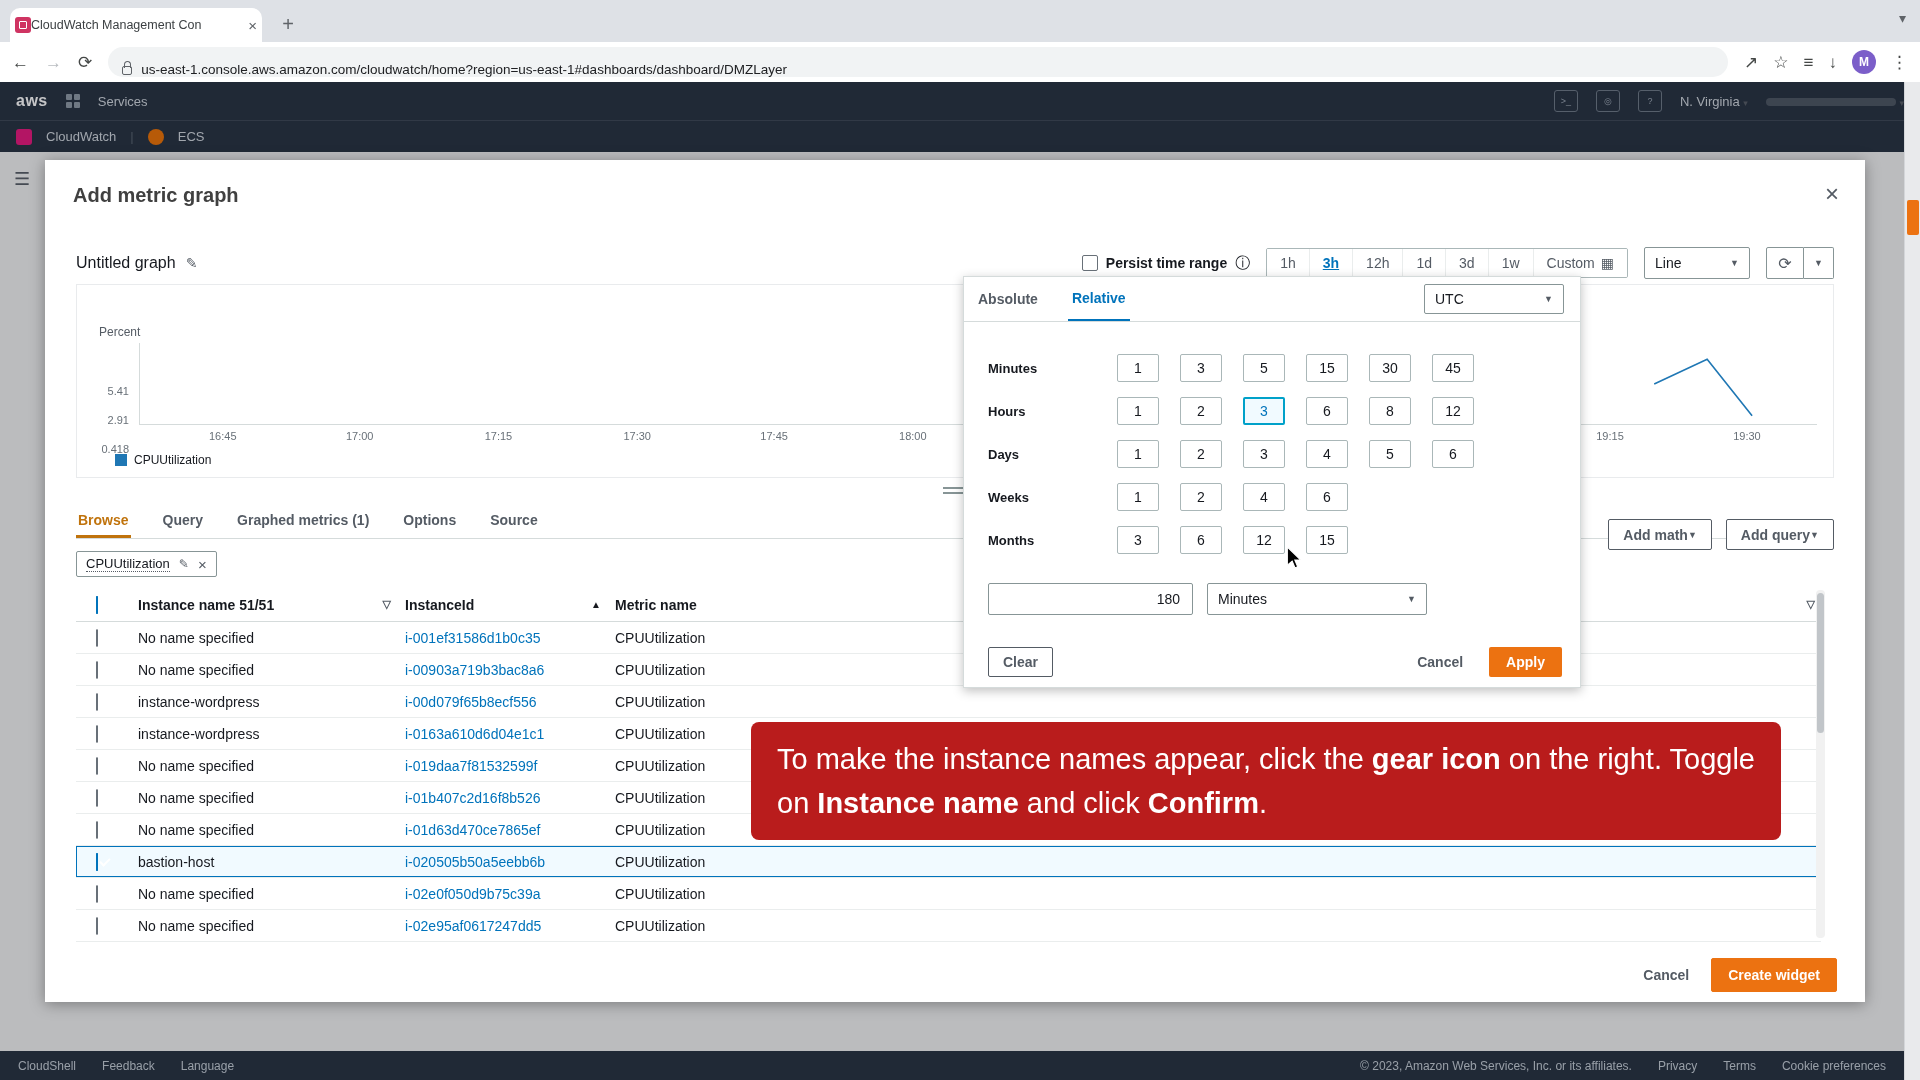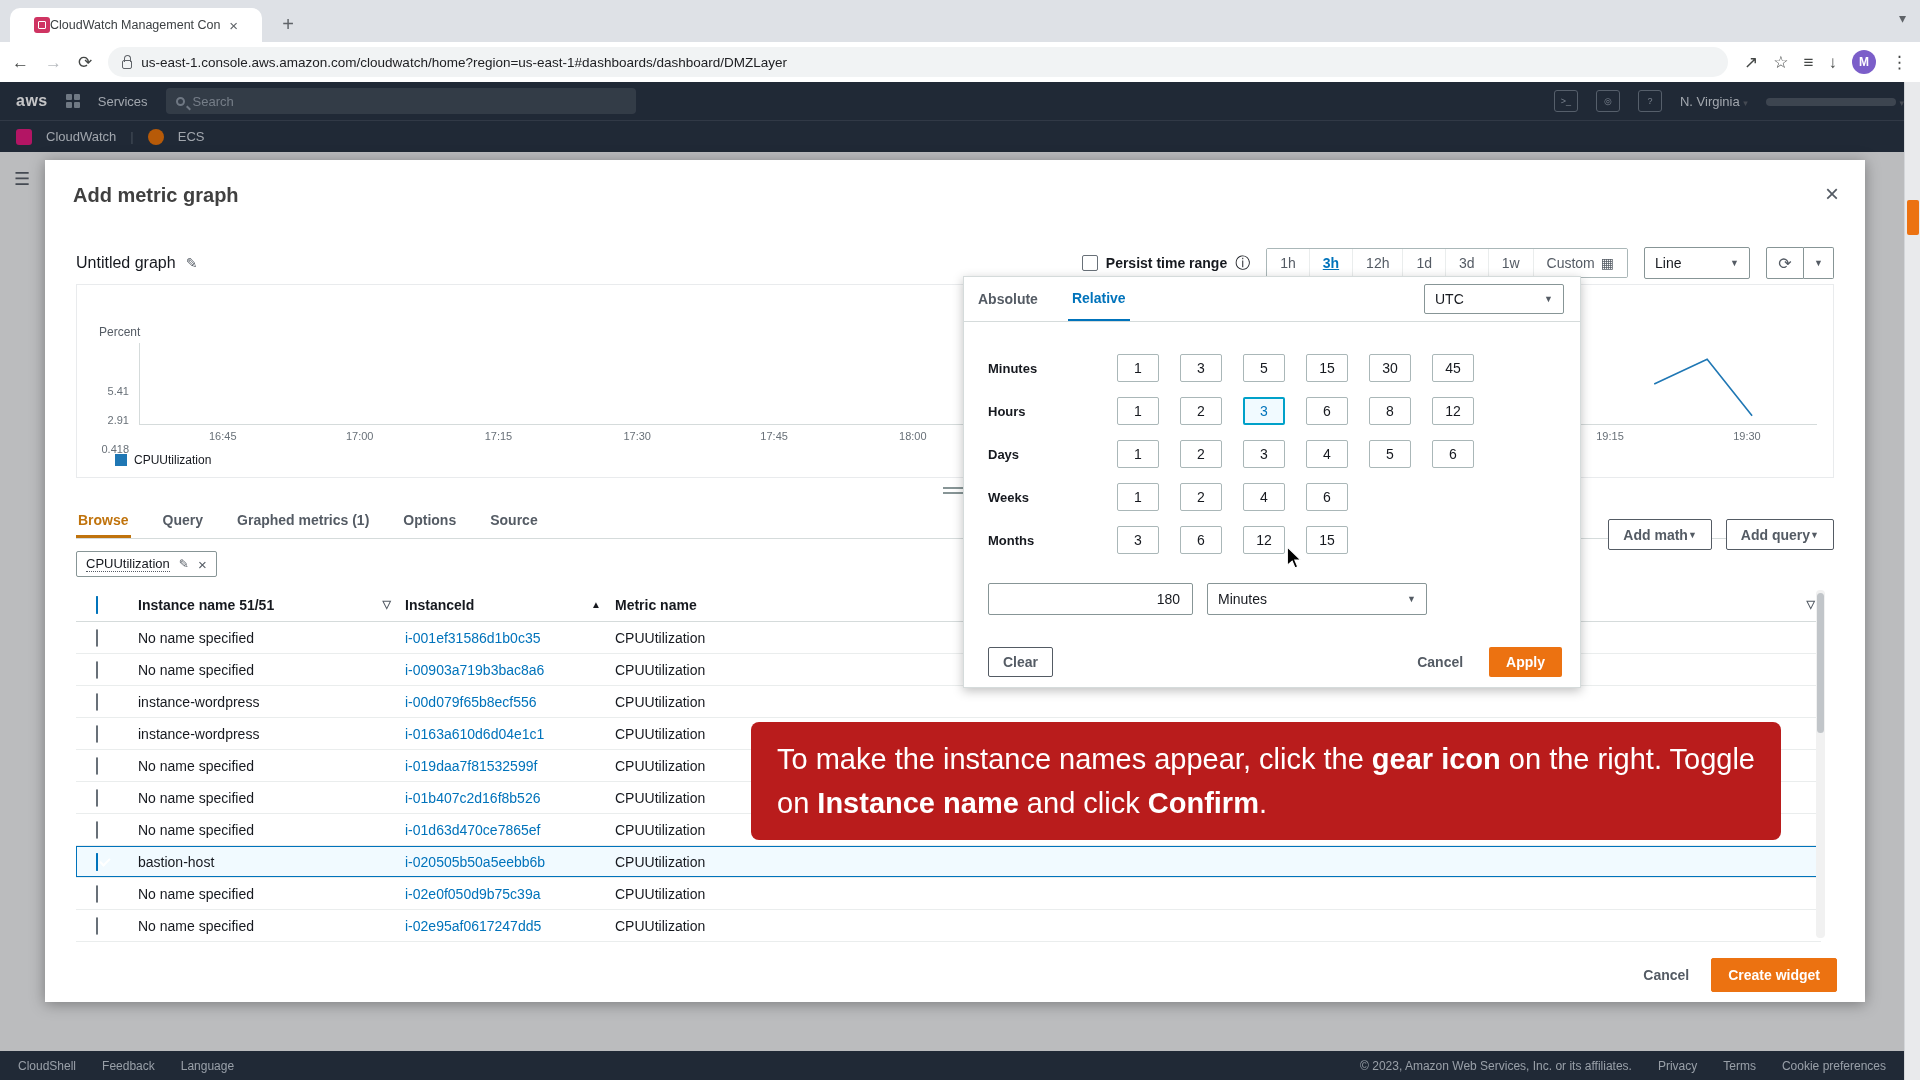--- a/index.html
+++ b/index.html
@@ -2,31 +2,31 @@
 <html><head>
 <meta charset="utf-8">
 <style>
   * { box-sizing: border-box; margin: 0; padding: 0; }
   html,body { width:1920px; height:1080px; overflow:hidden; font-family:"Liberation Sans",sans-serif; background:#f2f3f3; }
   button { font-family:inherit; background:none; border:none; cursor:pointer; }
 
   
   .chrome { position:absolute; top:0; left:0; right:0; height:82px; background:#dee1e6; }
   .tabstrip { height:42px; position:relative; }
-  .tab { position:absolute; left:10px; top:8px; width:252px; height:34px; background:#fff; border-radius:10px 10px 0 0; display:flex; align-items:center; padding:0 24px; font-size:12.5px; color:#3c4043; }
+  .tab { position:absolute; left:10px; top:8px; width:252px; height:34px; background:#fff; border-radius:10px 10px 0 0; display:flex; align-items:center; padding:0 5px; font-size:12.5px; color:#3c4043; }
   .favicon { width:16px; height:16px; border-radius:3px; background:#cf3462; flex:0 0 16px; position:relative; }
   .favicon::after { content:""; position:absolute; inset:4px; border:1.5px solid #fff; border-radius:1px; }
   .tab-title { flex:1; white-space:nowrap; overflow:hidden; text-overflow:ellipsis; }
   .tab-close { color:#5f6368; font-size:15px; line-height:1; }
   .newtab { position:absolute; left:274px; top:10px; width:28px; height:28px; border-radius:50%; color:#5f6368; font-size:20px; line-height:28px; text-align:center; }
   .win-ctl { position:absolute; right:14px; top:10px; color:#5f6368; font-size:14px; }
   .toolbar { height:40px; background:#fff; display:flex; align-items:center; padding:0 12px; gap:16px; }
   .nav-ic { color:#444746; font-size:17px; line-height:1; }
   .nav-ic.dim { color:#b8bcc0; }
-  .url-pill { flex:1; height:30px; background:#f1f3f4; border-radius:15px; display:flex; align-items:center; gap:9px; padding:5px 14px; font-size:13.5px; color:#202124; }
+  .url-pill { flex:1; height:30px; background:#f1f3f4; border-radius:15px; display:flex; align-items:flex-start; gap:9px; padding:15px 14px; font-size:13.5px; color:#202124; }
   .lock { width:10px; height:9px; border:1.5px solid #5f6368; border-radius:2px; position:relative; margin-top:4px; }
   .lock::before { content:""; position:absolute; left:1px; top:-6px; width:5px; height:6px; border:1.5px solid #5f6368; border-bottom:none; border-radius:4px 4px 0 0; }
   .chrome-right { display:flex; align-items:center; gap:15px; }
   .avatar { width:24px; height:24px; border-radius:50%; background:#7b5ec9; color:#fff; font-size:12px; font-weight:bold; text-align:center; line-height:24px; }
 
   
   .page { position:absolute; top:82px; left:0; right:0; bottom:0; background:#f2f3f3; }
   .aws-topnav { height:38px; background:#232f3e; display:flex; align-items:center; gap:18px; padding:0 16px; color:#cfd6dd; font-size:13px; }
   .aws-logo { color:#fff; font-weight:bold; font-size:16px; letter-spacing:0.5px; }
   .grid-ic { width:14px; height:14px; display:grid; grid-template-columns:1fr 1fr; gap:2px; }
@@ -184,24 +184,20 @@
 
   <div class="aws-topnav">
     <span class="aws-logo">aws</span>
     <span class="grid-ic">
         <span></span>
         <span></span>
         <span></span>
         <span></span>
       </span>
     <span>Services</span>
-    <div class="nav-search">
-      <span class="search-glyph"></span>
-      <span>Search</span>
-    </div>
     <span class="topnav-spacer"></span>
     <span class="nav-pill-ic">&gt;_</span>
     <span class="nav-pill-ic">◎</span>
     <span class="nav-pill-ic">?</span>
     <span>
       <span>N. Virginia</span>
       <span class="caret">▾</span>
     </span>
     <span><span class="blur-text"></span>
       <span class="caret">▾</span>

